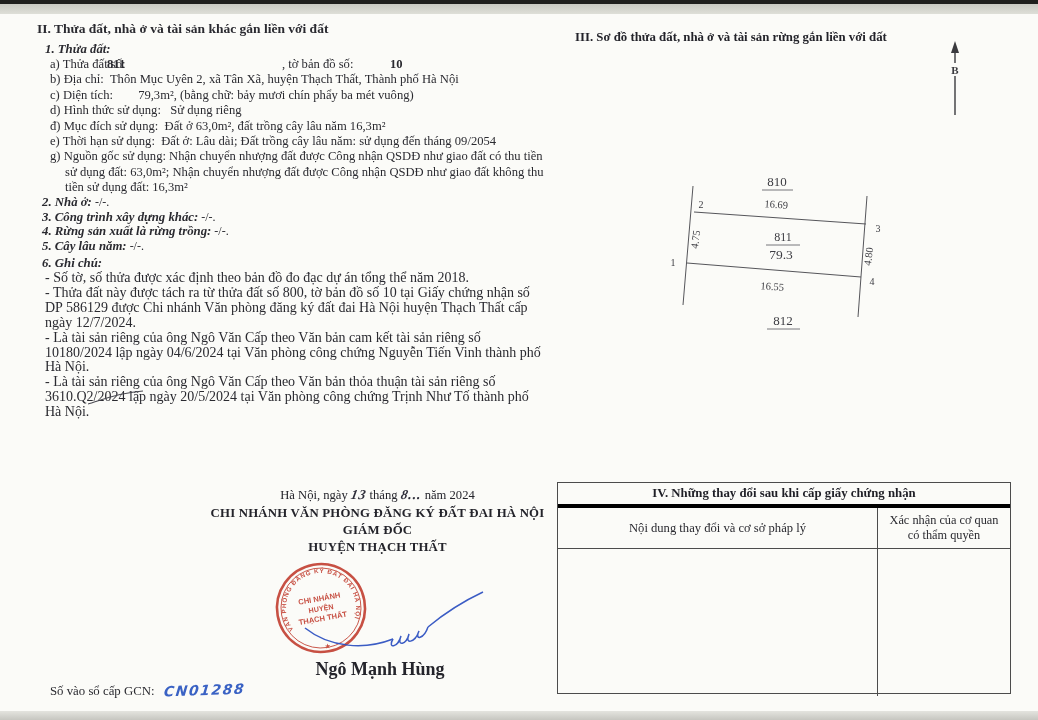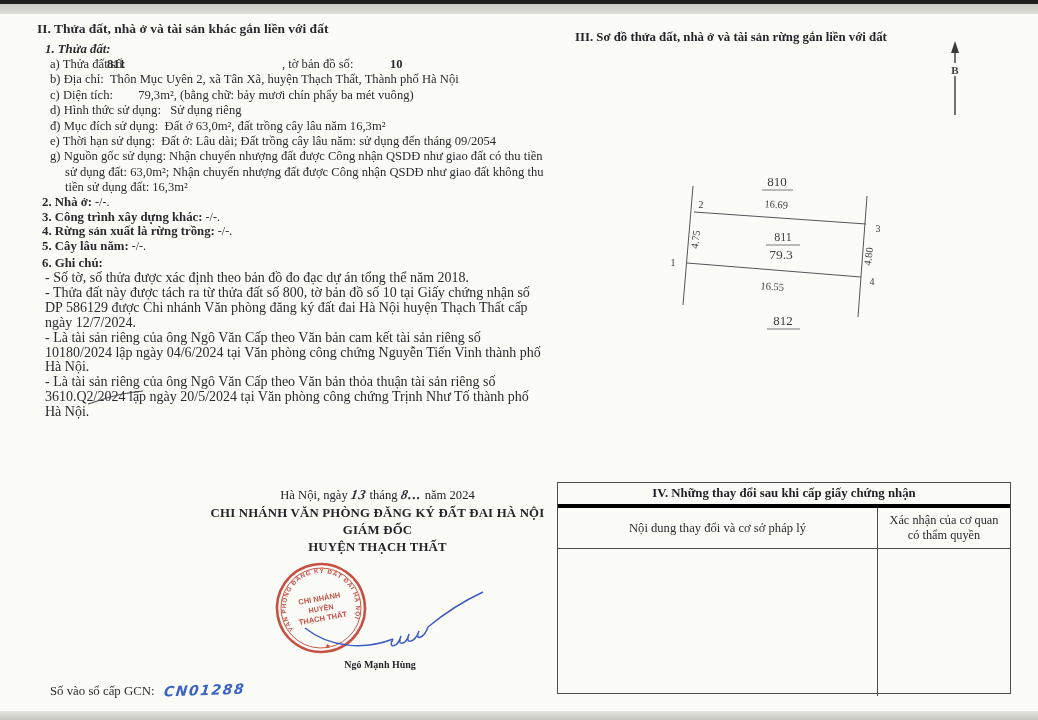--- a/index.html
+++ b/index.html
@@ -12,21 +12,21 @@
   
   .col-left{position:absolute; left:37px; top:21px; width:512px; color:#2a2a30;}
   .s2-heading{font-size:13.5px; font-weight:bold; margin:0 0 4px 0;}
   .s2-sub{font-size:12.8px; font-weight:bold; font-style:italic; padding-left:8px; line-height:16px;}
   .s2-line{font-size:12.6px; padding-left:13px; line-height:15.4px; white-space:pre;}
   .s2-linea{position:relative; height:15.4px; font-size:12.6px;}
   .s2-linea span{position:absolute; top:0; white-space:pre;}
   .bold{font-weight:bold;}
   .s2-par{font-size:12.6px; margin-left:13px; padding-left:15px; text-indent:-15px; line-height:15.2px; width:492px;}
   .s2-item{font-size:12.8px; padding-left:5px; line-height:14.6px;}
-  .s2-item .lbl{font-weight:bold; }
+  .s2-item .lbl{font-weight:bold; font-style:italic;}
   .s2-item .val{font-size:12px;}
   .s2-note{font-size:14px; padding-left:8px; line-height:14.9px; width:500px;}
   .ghichu-gap{height:3px;}
 
   
   .s3-heading{position:absolute; left:575px; top:30px; font-size:12.8px; font-weight:bold; color:#23232a;}
   .svg-abs{position:absolute;}
 
   
   .s4-table{position:absolute; left:557px; top:482px; width:452px; height:210px; border:1px solid #4c4c4c; background:transparent;}
@@ -36,21 +36,21 @@
   .s4-c2{flex:1; display:flex; flex-direction:column; align-items:center; justify-content:center; font-size:12.3px; line-height:15px; color:#2a2a30;}
   .s4-bodyrow{display:flex; height:147px;}
   .s4-b1{width:319px; border-right:1px solid #4c4c4c;}
   .s4-b2{flex:1;}
 
   
   .sign-block{position:absolute; left:205px; top:487px; width:345px; text-align:center; color:#24242b;}
   .sign-date{font-size:12.6px;}
   .hand{display:inline-block; font-style:italic; font-weight:bold; transform:skewX(-10deg); font-size:13.5px; color:#2e2e3a; letter-spacing:1px;}
   .sign-org{font-size:12.8px; font-weight:bold; line-height:17px; margin-top:2px; letter-spacing:.2px;}
-  .signer-name{position:absolute; left:295px; top:659px; width:170px; text-align:center; font-weight:bold; font-size:10px; color:#24242b;}
+  .signer-name{position:absolute; left:295px; top:659px; width:170px; text-align:center; font-weight:bold; font-size:18px; color:#24242b;}
 
   
   .gcn-line{position:absolute; left:50px; top:682px; font-size:12.8px; color:#2a2a30;}
   .gcn-hand{display:inline-block; font-family:"DejaVu Sans", sans-serif; font-style:italic; font-size:14px; letter-spacing:1.5px; transform:rotate(-2deg) skewX(-8deg); margin-left:6px; font-weight:bold;}
 </style>
 </head>
 <body>
 
 <div class="page">
   <div class="edge-top-black"></div>

